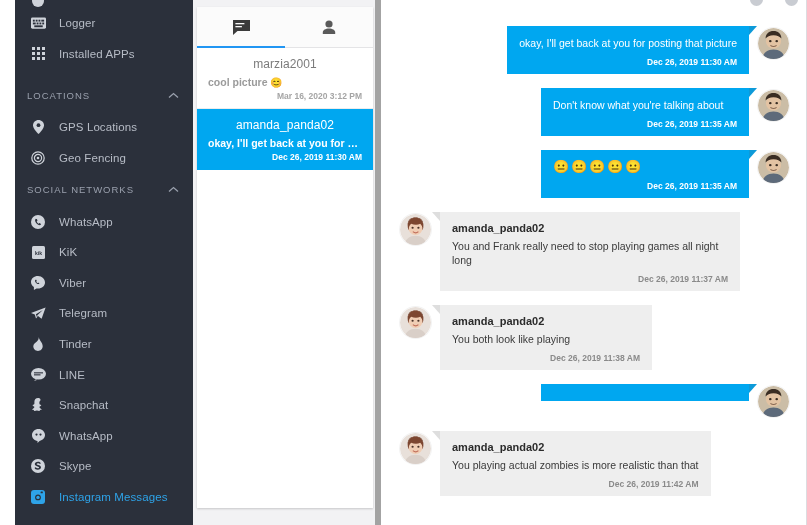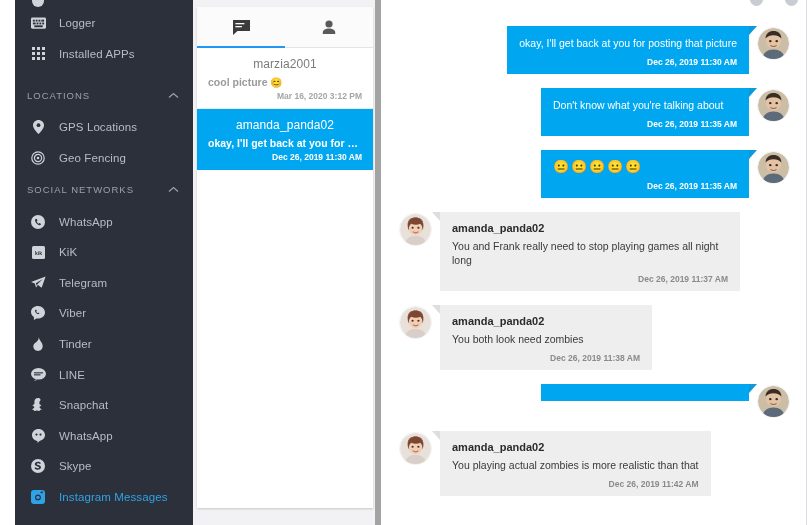--- a/index.html
+++ b/index.html
@@ -261,35 +261,35 @@
         <svg width="13" height="13" viewBox="0 0 13 13" fill="currentColor">
           <rect x="0" y="0" width="13" height="13" rx="1.5"></rect>
           <text x="6.5" y="8.6" font-size="5" fill="#2b303b" text-anchor="middle" font-family="sans-serif" font-weight="bold">kik</text>
         </svg>
       </span>
       <span class="lbl">KiK</span>
     </div>
 
     <div class="nav-item">
       <span class="ico">
-        <svg width="15" height="13" viewBox="0 0 15 13" fill="currentColor">
-          <path d="M14.6.4 0 6.1l3.8 1.4 1.2 3.9 2-2.4 3.6 2.7 4-11.3zM4.9 7.2l7-4.2-5.6 5.3-.2 2.1z"></path>
-        </svg>
-      </span>
-      <span class="lbl">Telegram</span>
-    </div>
-
-    <div class="nav-item">
-      <span class="ico">
         <svg width="14" height="14" viewBox="0 0 14 14" fill="currentColor">
           <path d="M7 0C3 0 0 2.6 0 6c0 2 1.1 3.8 2.9 4.9V14l2.6-1.6c.5.1 1 .1 1.5.1 4 0 7-2.6 7-6S11 0 7 0z"></path>
           <path d="M4.6 3.7c-.4.3-.7.8-.6 1.3.2 1.2 1.4 2.6 2.6 3 .6.2 1.2.1 1.6-.3.2-.2.1-.5-.1-.6l-.8-.4c-.2-.1-.4 0-.5.2s-.3.2-.5.1c-.4-.3-.8-.7-1-1.2-.1-.2 0-.4.2-.5s.3-.3.2-.5l-.3-.8c-.1-.2-.4-.3-.6-.2z" fill="#2b303b"></path>
         </svg>
       </span>
       <span class="lbl">Viber</span>
+    </div>
+
+    <div class="nav-item">
+      <span class="ico">
+        <svg width="15" height="13" viewBox="0 0 15 13" fill="currentColor">
+          <path d="M14.6.4 0 6.1l3.8 1.4 1.2 3.9 2-2.4 3.6 2.7 4-11.3zM4.9 7.2l7-4.2-5.6 5.3-.2 2.1z"></path>
+        </svg>
+      </span>
+      <span class="lbl">Telegram</span>
     </div>
 
     <div class="nav-item">
       <span class="ico">
         <svg width="10" height="14" viewBox="0 0 10 14" fill="currentColor">
           <path d="M5.5 0c.6 2.1-.4 3.4-1.6 4.4C2.4 5.7.3 7 .3 9.3c0 2.6 2.1 4.7 4.7 4.7s4.7-2.1 4.7-4.7c0-3.7-3-5.4-4.2-9.3z"></path>
         </svg>
       </span>
       <span class="lbl">Tinder</span>
     </div>
@@ -480,21 +480,21 @@
           <path d="M7.8 12c0-5.4 3.6-8.2 7.7-8.2S23.2 6.6 23.2 12c.5-4-1-8.4-7.7-8.4S7.3 8 7.8 12z" fill="#6b3b28"></path>
           <path d="M7.9 9.6C8.9 5.6 11.8 3.4 15.5 3.4s6.6 2.2 7.6 6.2c.6 3 .2 5.5-.7 6.6.3-3.5-1-5.5-2.2-6.4-2.5 1.2-6 1.2-9 0-1.3.9-2.7 2.9-2.4 6.4-.9-1.1-1.4-3.6-.9-6.6z" fill="#7d4630"></path>
           <ellipse cx="12.6" cy="13.7" rx="1.1" ry="1" fill="#4a3228"></ellipse>
           <ellipse cx="18.4" cy="13.7" rx="1.1" ry="1" fill="#4a3228"></ellipse>
           <path d="M12.9 17.6c1.6 1.4 4 1.4 5.5 0" stroke="#c2705c" stroke-width="1.2" fill="none"></path>
           <path d="M4.3 31c1.2-6.2 5.6-9.2 11.2-9.2S25.5 24.8 26.7 31z" fill="#d9cfc8"></path>
         </svg>
       </div>
       <div class="bubble in">
         <div class="sender">amanda_panda02</div>
-        <div class="text">You both look need zombies</div>
+        <div class="text">You both look like playing</div>
         <div class="time">Dec 26, 2019 11:38 AM</div>
       </div>
     </div>
 
     <div class="row out">
       <div class="bubble out wide">
       </div>
       <div class="avatar">
         <svg width="31" height="31" viewBox="0 0 31 31">
           <circle cx="15.5" cy="15.5" r="15.5" fill="#cbbda6"></circle>

